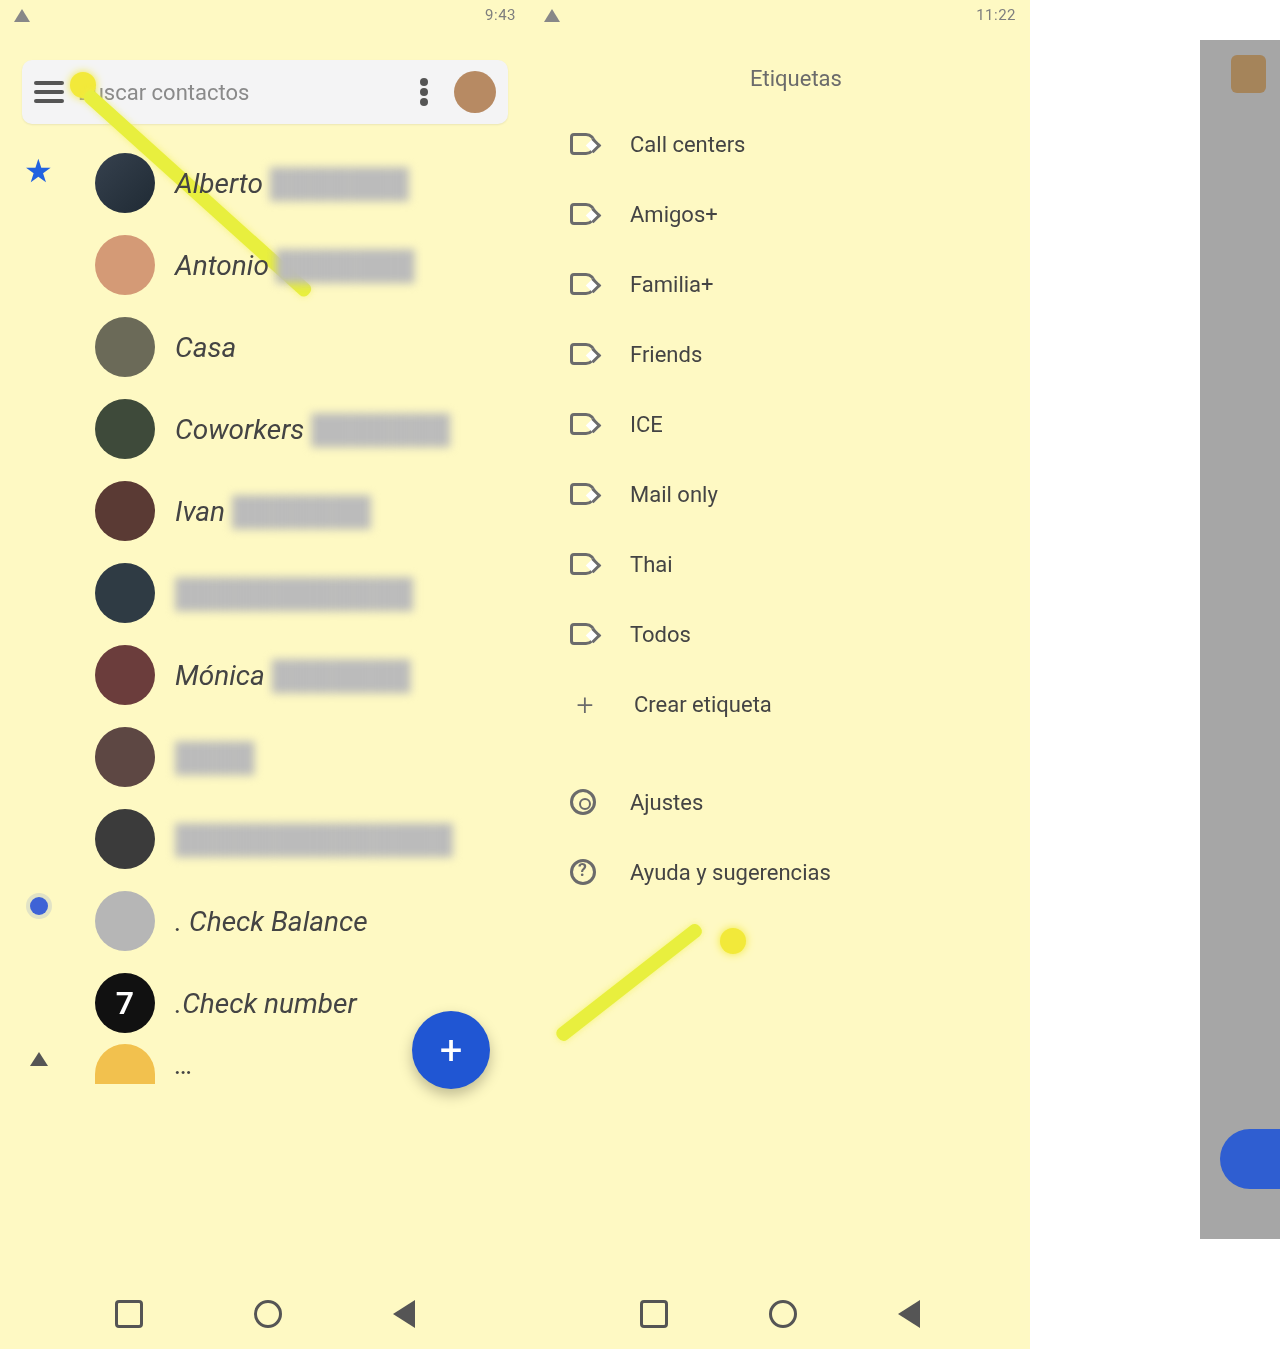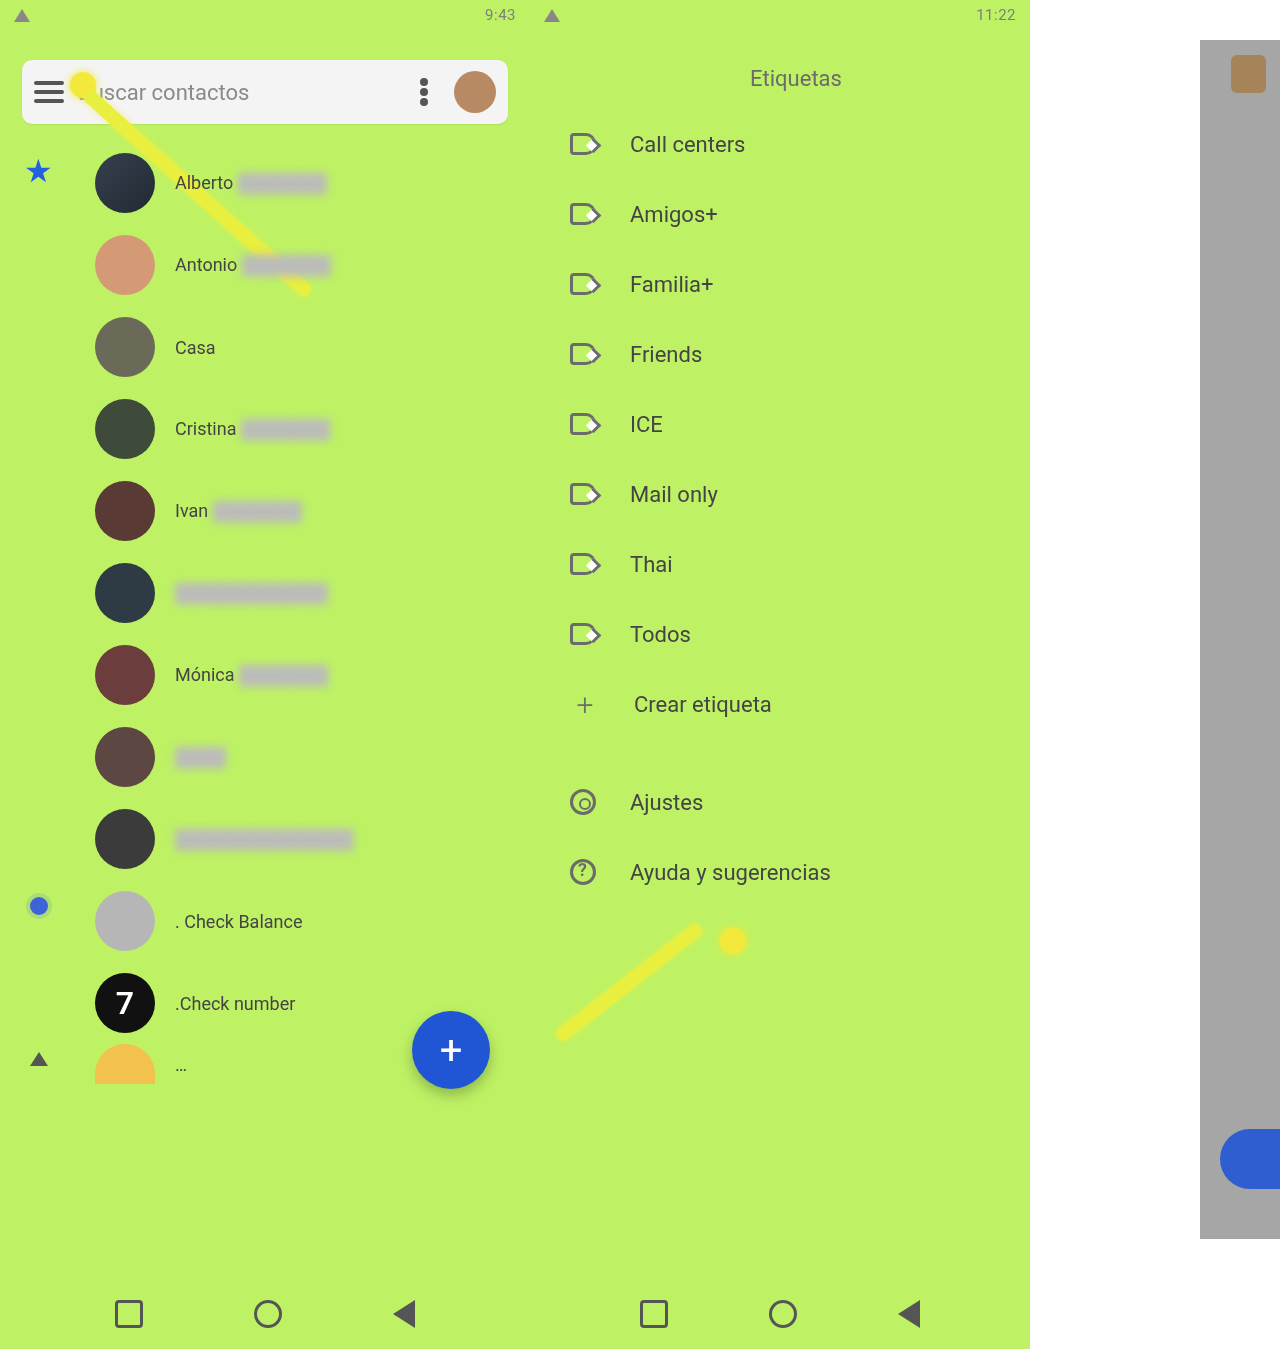--- a/index.html
+++ b/index.html
@@ -12,21 +12,21 @@
     position: relative;
   }
   .shots {
     display: flex;
     width: 100%;
     height: 100%;
   }
   
   .panel {
     position: relative;
-    background: #bef264;
+    background: #fef9c3;
     height: 100%;
   }
   .panel.left  { width: 530px; }
   .panel.mid   { width: 500px; text-align: center; }
   .panel.right { width: 250px; background:#fff; }
   
   .right .dimmed {
     position:absolute; top:40px; right:0; bottom:110px; width:80px;
     background: rgba(0,0,0,.35);
   }
@@ -78,21 +78,21 @@
     display:flex; align-items:center; gap:20px;
     height: 82px;
   }
   .list-row .av{
     width:60px;height:60px;border-radius:50%;
     background:#888;
     flex:0 0 60px;
     display:flex;align-items:center;justify-content:center;
     color:#fff;font-size:32px;font-weight:600;
   }
-  .list-row .name{font-size:18px;color:#444;}
+  .list-row .name{font-size:28px;color:#444;font-style:italic;}
   .list-row .name .blur{ filter: blur(4px); color:#bbb;}
   .side-star{
     position:absolute; left:24px;
     color:#2262e0; font-size:32px;
   }
   .side-star.s1{ top: 10px; }
   .side-dot { position:absolute; left:30px; top:755px; width:18px;height:18px;border-radius:50%;
     background:#3e63d6; box-shadow: 0 0 0 4px rgba(62,99,214,.15);}
   .side-dot2{ position:absolute; left:30px; top:910px; width:0;height:0;
     border-left:9px solid transparent;border-right:9px solid transparent;
@@ -218,21 +218,21 @@
       <div class="list-row">
         <div class="av c2"></div>
         <div class="name"><span>Antonio</span> <span class="blur">███████</span></div>
       </div>
       <div class="list-row">
         <div class="av c3"></div>
         <div class="name"><span>Casa</span></div>
       </div>
       <div class="list-row">
         <div class="av c4"></div>
-        <div class="name"><span>Cristina</span> <span class="blur">███████</span></div>
+        <div class="name"><span>Coworkers</span> <span class="blur">███████</span></div>
       </div>
       <div class="list-row">
         <div class="av c5"></div>
         <div class="name"><span>Ivan</span> <span class="blur">███████</span></div>
       </div>
       <div class="list-row">
         <div class="av c6"></div>
         <div class="name"><span></span><span class="blur">████████████</span></div>
       </div>
       <div class="list-row">

